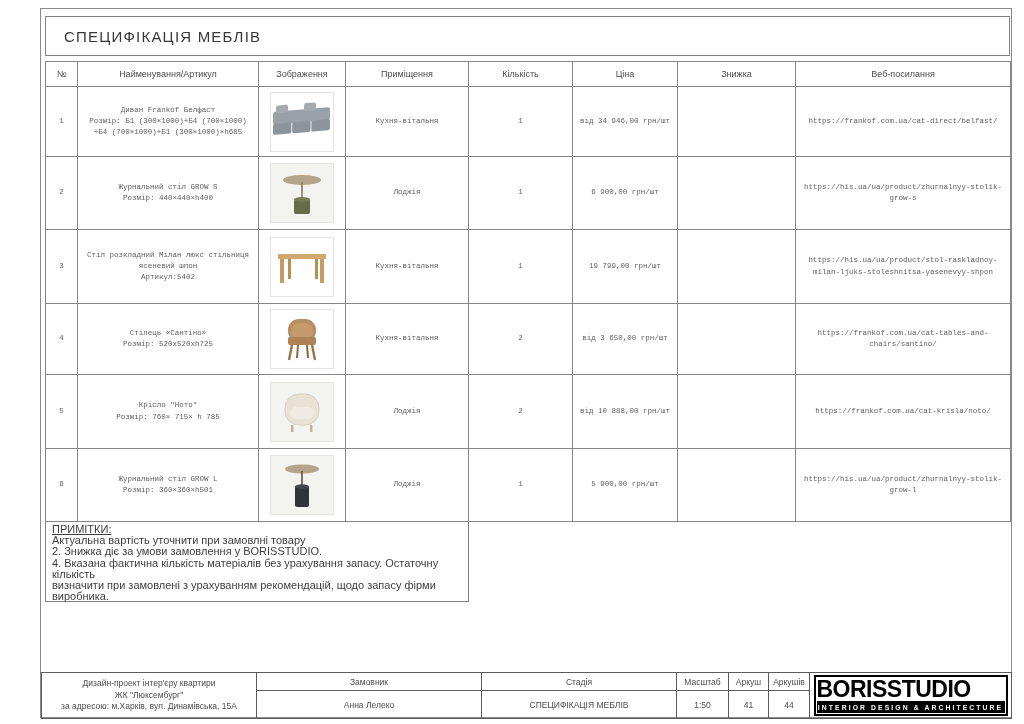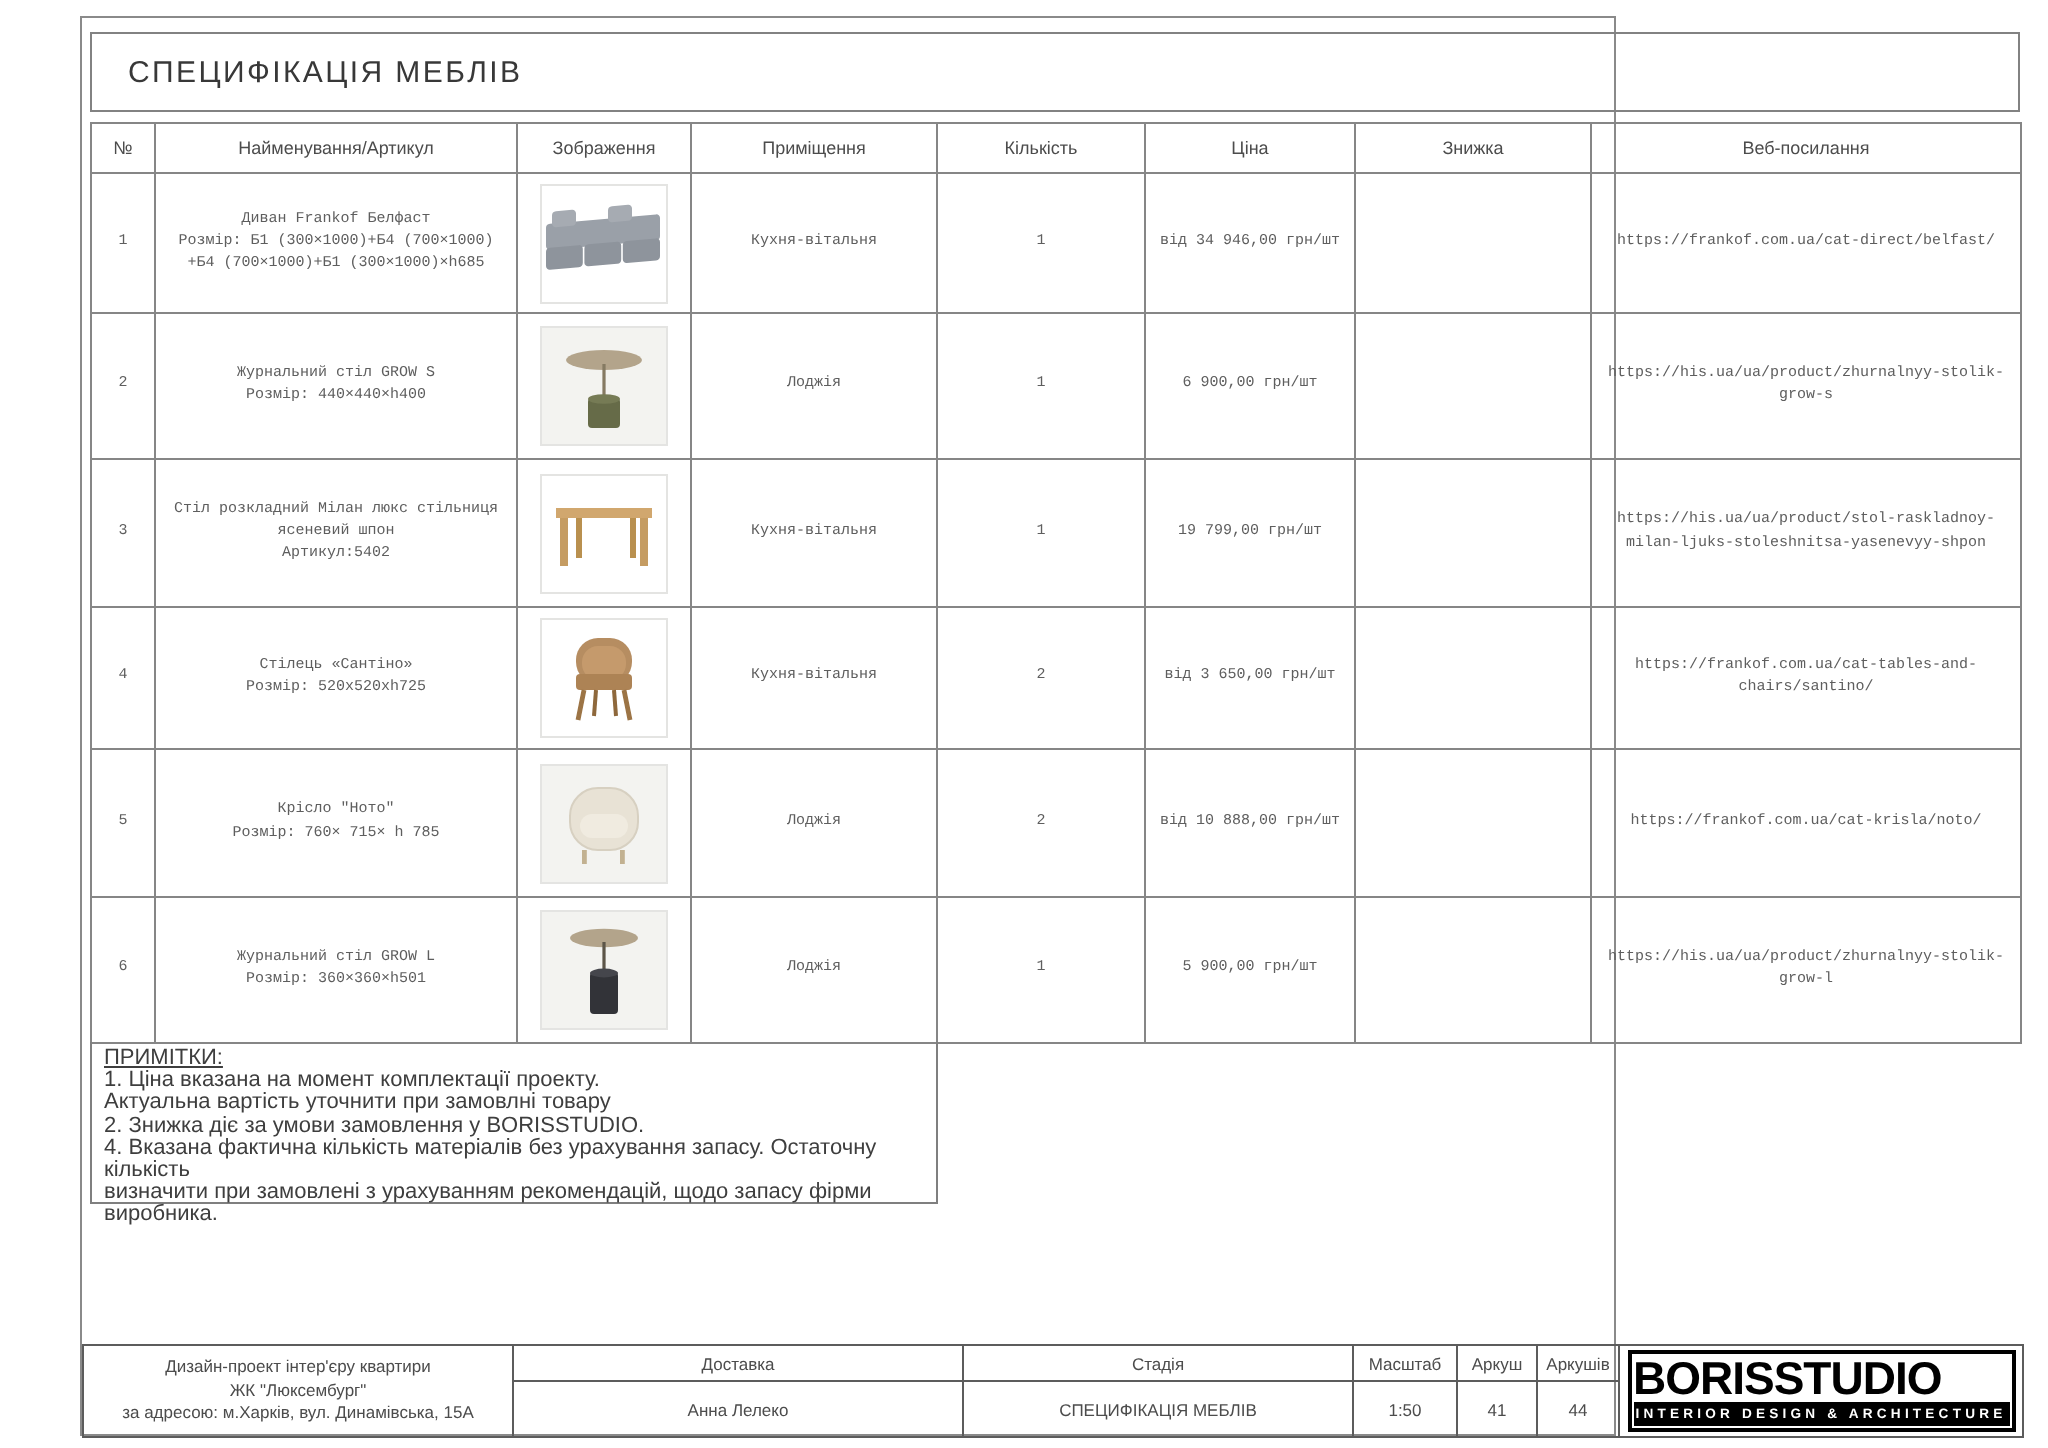--- a/index.html
+++ b/index.html
@@ -1,20 +1,20 @@
 <!DOCTYPE html>
 <html><head>
 <meta charset="utf-8">
 <style>
   * { box-sizing: border-box; margin: 0; padding: 0; }
   html,body { width: 1024px; height: 724px; background: #ffffff;
               font-family: "Liberation Sans", sans-serif; }
   #page { position: relative; width: 1024px; height: 724px; background:#fff; overflow:hidden; }
 
-  .sheet { position:absolute; left:40px; top:8px; width:768px; height:710px;
+  .sheet { position:absolute; left:40px; top:8px; width:972px; height:710px;
            border:1px solid #8a8a8a; background:#fff; }
 
   
   .title-box { position:absolute; left:4px; top:7px; width:965px; height:40px;
                border:1px solid #828282; display:flex; align-items:center; }
   .title-box h1 { font-size:15px; font-weight:normal; color:#383838;
                   letter-spacing:1.2px; padding-left:18px; }
 
   
   table.spec { position:absolute; left:4px; top:52px; width:965px;
@@ -230,21 +230,20 @@
         <td>1</td>
         <td>5 900,00 грн/шт</td>
         <td></td>
         <td><span class="link">https://his.ua/ua/product/zhurnalnyy-stolik-grow-l</span></td>
       </tr>
     </tbody>
       </table>
 
     <div class="notes">
       <div class="head">ПРИМІТКИ:</div>
-      <div>1. Ціна вказана на момент комплектації проекту.</div>
       <div>Актуальна вартість уточнити при замовлні товару</div>
       <div>2. Знижка діє за умови замовлення у BORISSTUDIO.</div>
       <div>4. Вказана фактична кількість матеріалів без урахування запасу. Остаточну кількість</div>
       <div>визначити при замовлені з урахуванням рекомендацій, щодо запасу фірми виробника.</div>
     </div>
 
     <table class="footer">
       <colgroup>
         <col style="width:215px">
           <col style="width:225px">
@@ -252,21 +251,21 @@
         <col style="width:52px">
           <col style="width:40px">
           <col style="width:41px">
         <col style="width:202px">
       </colgroup>
       <tbody>
           <tr class="f-top">
         <td rowspan="2" class="project-cell">Дизайн-проект інтер'єру квартири
 ЖК "Люксембург"
 за адресою: м.Харків, вул. Динамівська, 15А</td>
-        <td>Доставка</td>
+        <td>Замовник</td>
         <td>Стадія</td>
         <td>Масштаб</td>
         <td>Аркуш</td>
         <td>Аркушів</td>
         <td rowspan="2" class="logo-cell">
           <div class="logo-box">
             <div class="logo-text">BORISSTUDIO</div>
             <div class="logo-bar">INTERIOR DESIGN &amp; ARCHITECTURE</div>
           </div>
         </td>

